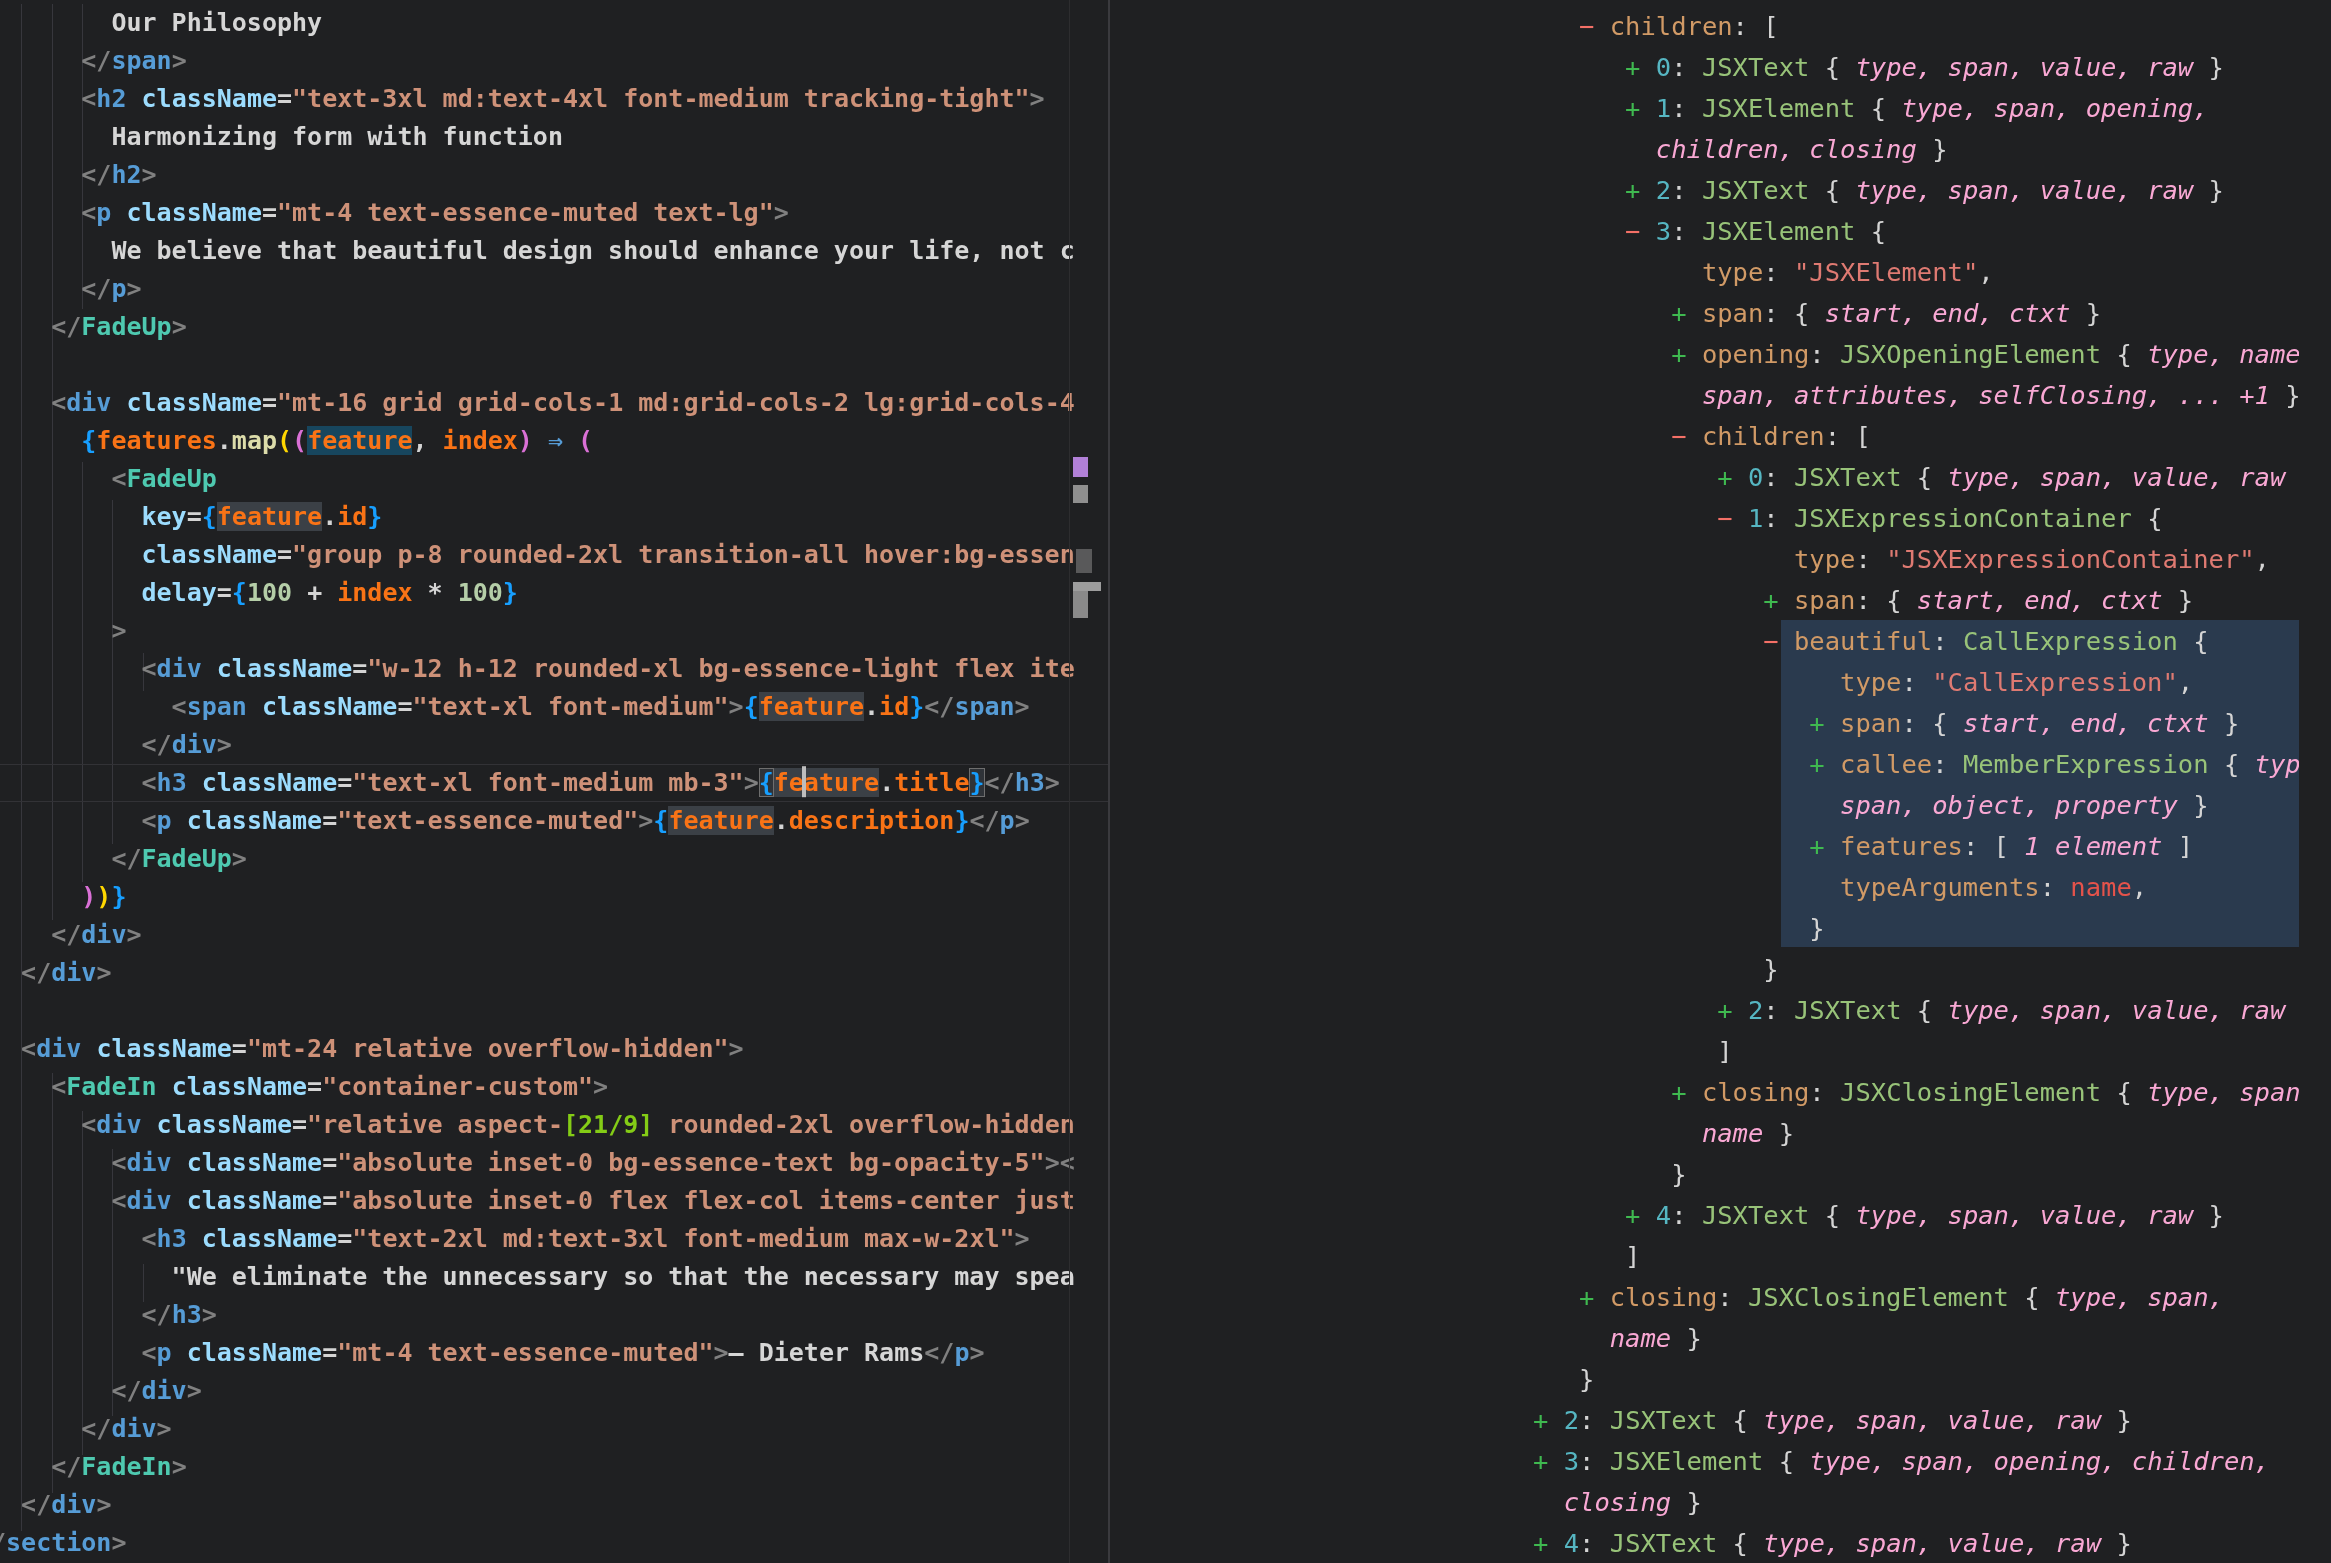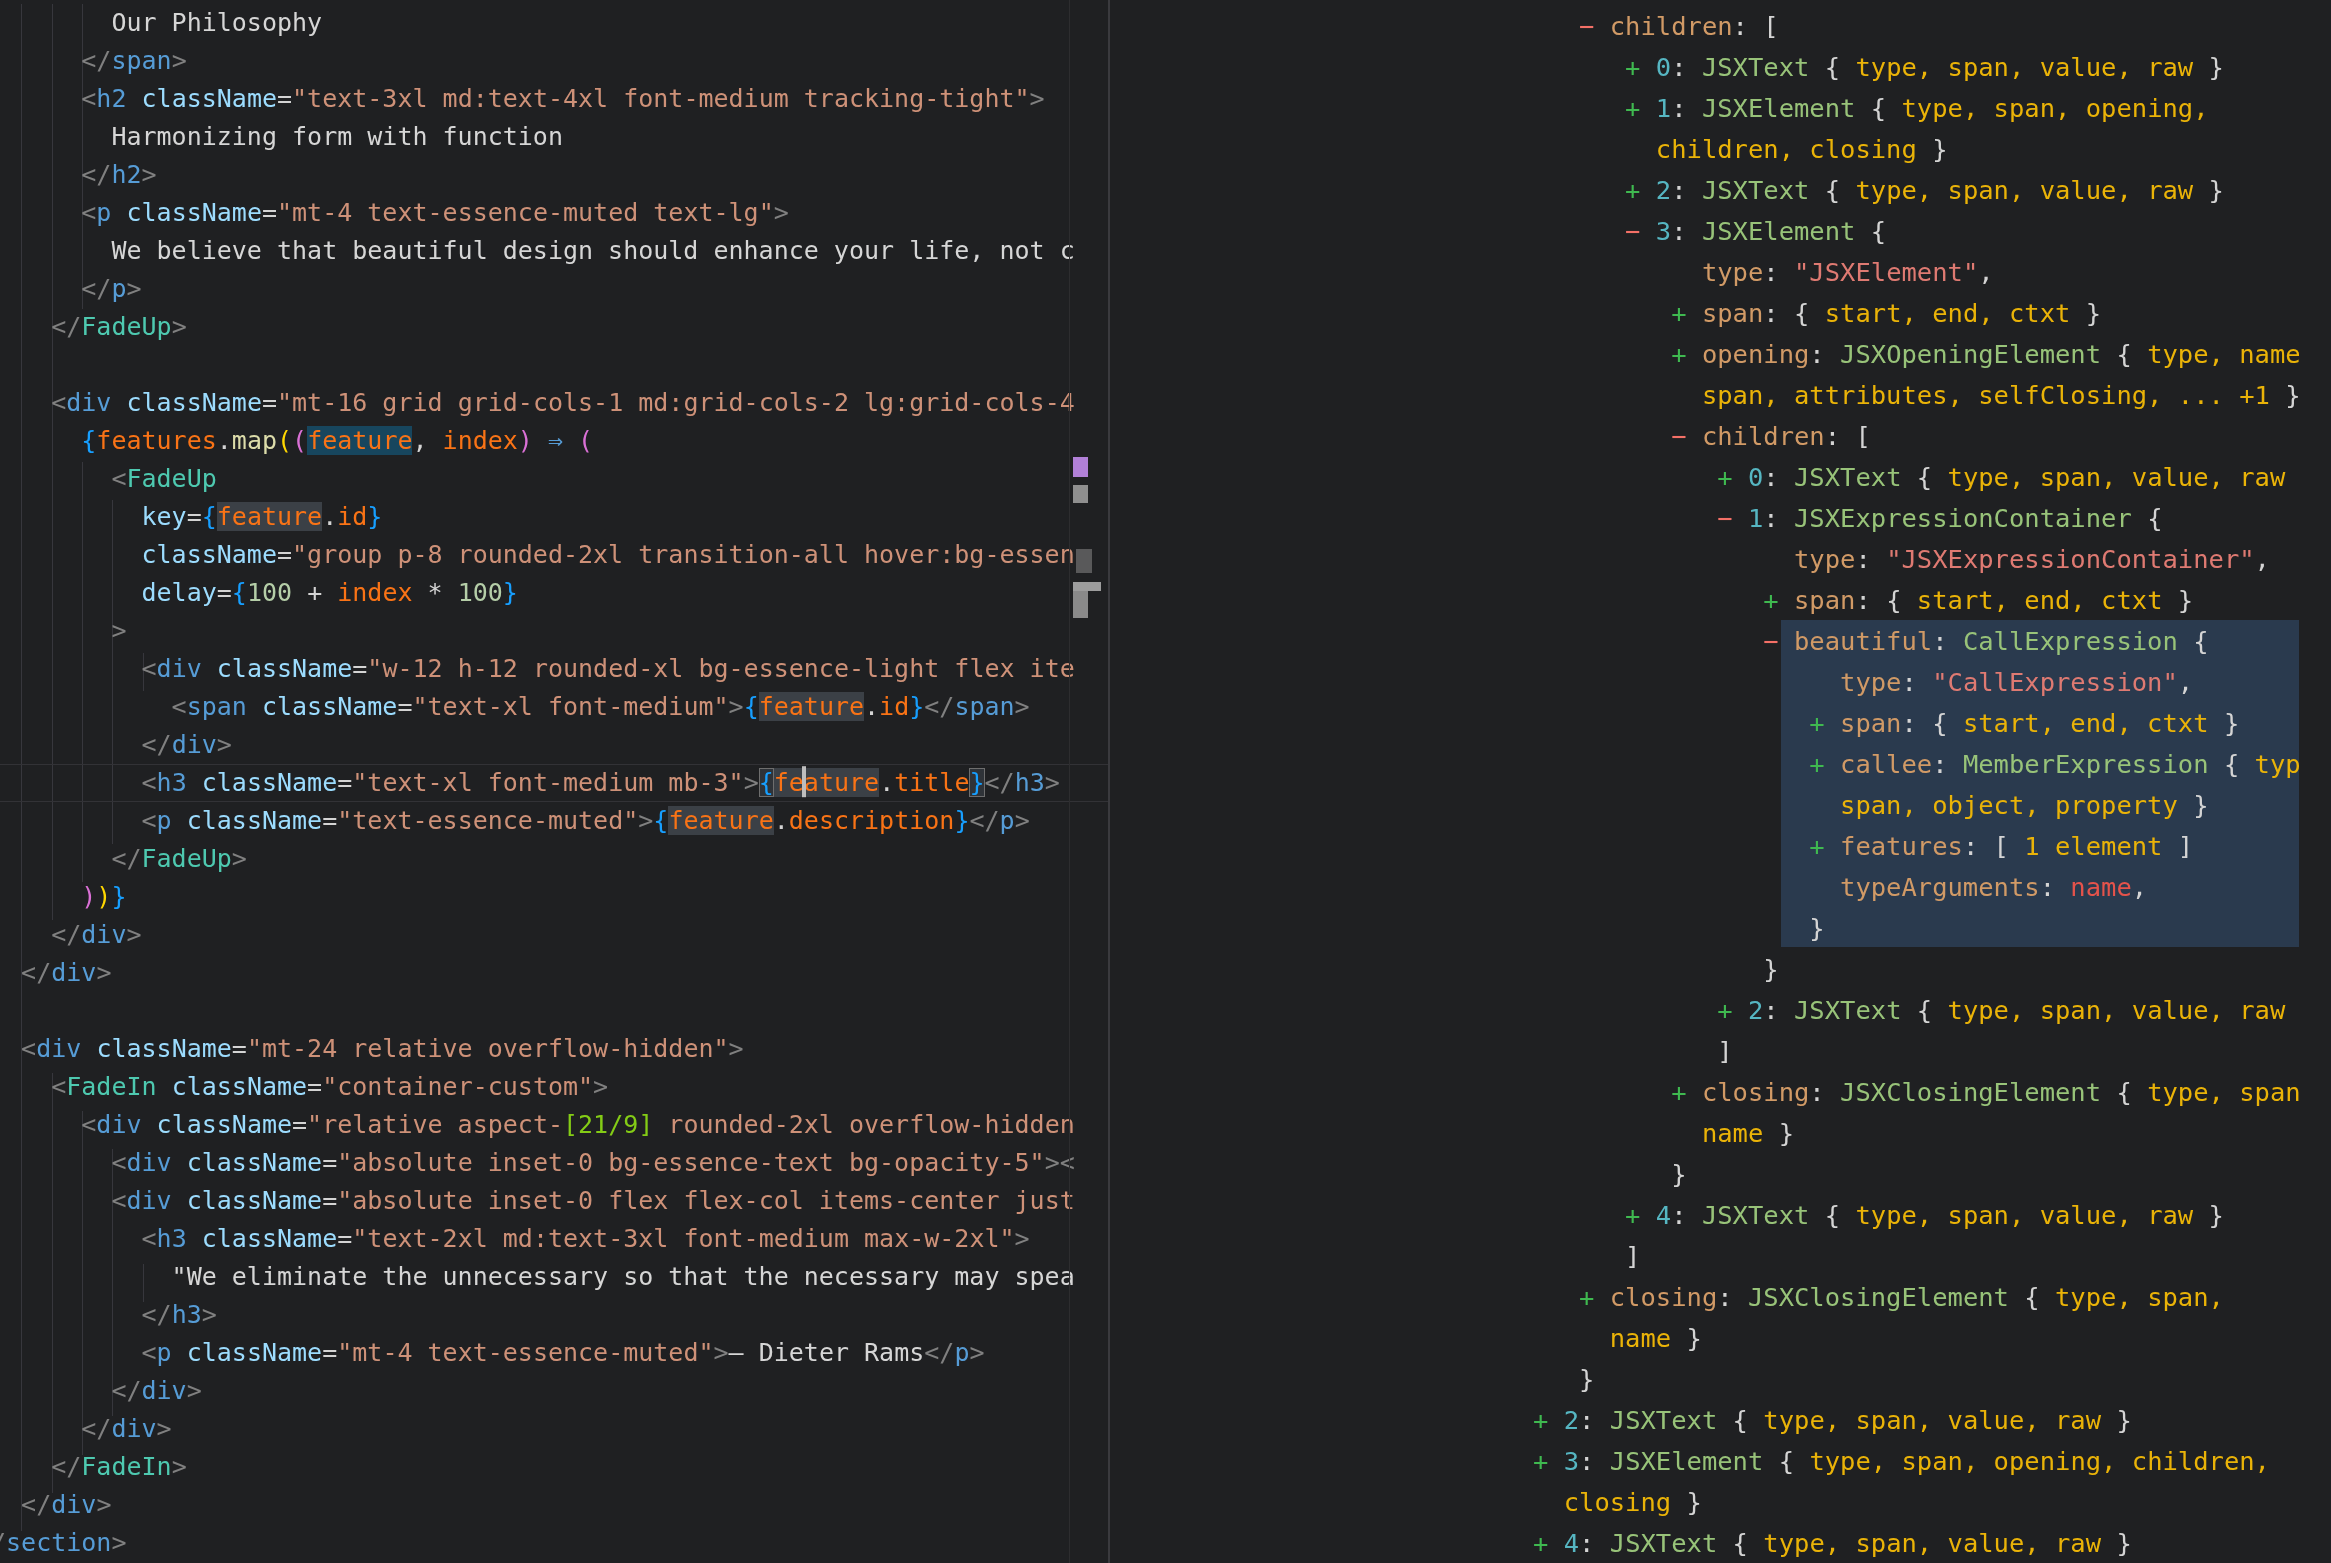--- a/index.html
+++ b/index.html
@@ -1,19 +1,19 @@
 <!DOCTYPE html>
 <html style="font-size:14.5px"><head>
 <meta charset="utf-8">
 <style>
   html,body{margin:0;padding:0;background:#1c1c1e;}
   #screen{position:relative;width:2331px;height:1564px;background:#1f2022;overflow:hidden;
           font-family:"DejaVu Sans Mono","Liberation Mono",monospace;}
   
-  #editor{position:absolute;left:0;top:0;width:1108px;height:1564px;overflow:hidden;}
+  #editor{position:absolute;left:0;top:0;width:1108px;height:1564px;overflow:hidden;font-weight:bold;}
   #code-lines{position:absolute;left:-9px;top:3.6px;width:1218px;font-size:25px;}
   .cl{white-space:pre;height:38px;line-height:38px;}
   .cl.active{box-shadow:inset 0 0.9px 0 #323236, inset 0 -0.9px 0 #323236;}
   .t-br{color:#808080}.t-tag{color:#569cd6}.t-cmp{color:#4ec9b0}.t-attr{color:#9cdcfe}
   .t-eq,.t-op,.t-pl{color:#d4d4d4}.t-str{color:#ce9178}.t-strb{color:#84cc16}
   .t-txt{color:#d6d6d6}.t-b1{color:#ffd700}.t-b2{color:#da70d6}.t-b3{color:#179fff}
   .t-num{color:#b5cea8}.t-meth{color:#dcdcaa}.t-var{color:#f97316}.t-kw{color:#569cd6}
   .t-whl{background:#3b4046;}
   .t-sel{background:#17465e;}
   .t-bm{outline:0.9px solid #6e6e6e;outline-offset:-1.8px;background:#2f3338;}
@@ -26,21 +26,21 @@
   .rmark{position:absolute;}
   
   #divider{position:absolute;left:1108px;top:0;width:1.8px;height:1564px;background:#3a3a3e;}
   
   #ast{position:absolute;left:1078px;top:0;width:1221px;height:1564px;overflow:hidden;}
   #ast-highlight{position:absolute;left:703px;top:620px;width:518px;height:327px;background:#2a3a4e;}
   #ast-lines{position:absolute;left:455px;top:6.4px;width:1273px;font-size:25.5px;}
   .al{white-space:pre;height:41px;line-height:41px;position:relative;}
   .a-plus{color:#3fb950}.a-minus{color:#f47067}.a-idx{color:#56b6c2}.a-typ{color:#98c379}
   .a-key{color:#d19a66}.a-pun{color:#d4d4d4}
-  .a-prev{color:#eab308;}
+  .a-prev{color:#f9a8d4;font-style:italic}
   .a-str{color:#df7a72}.a-nul{color:#e5534b}
 </style>
 </head>
 <body>
 
 <div id="screen">
 
   <div id="editor">
 
     <div class="guide" style="left:21px;top:3.6px;height:1527px"></div>

